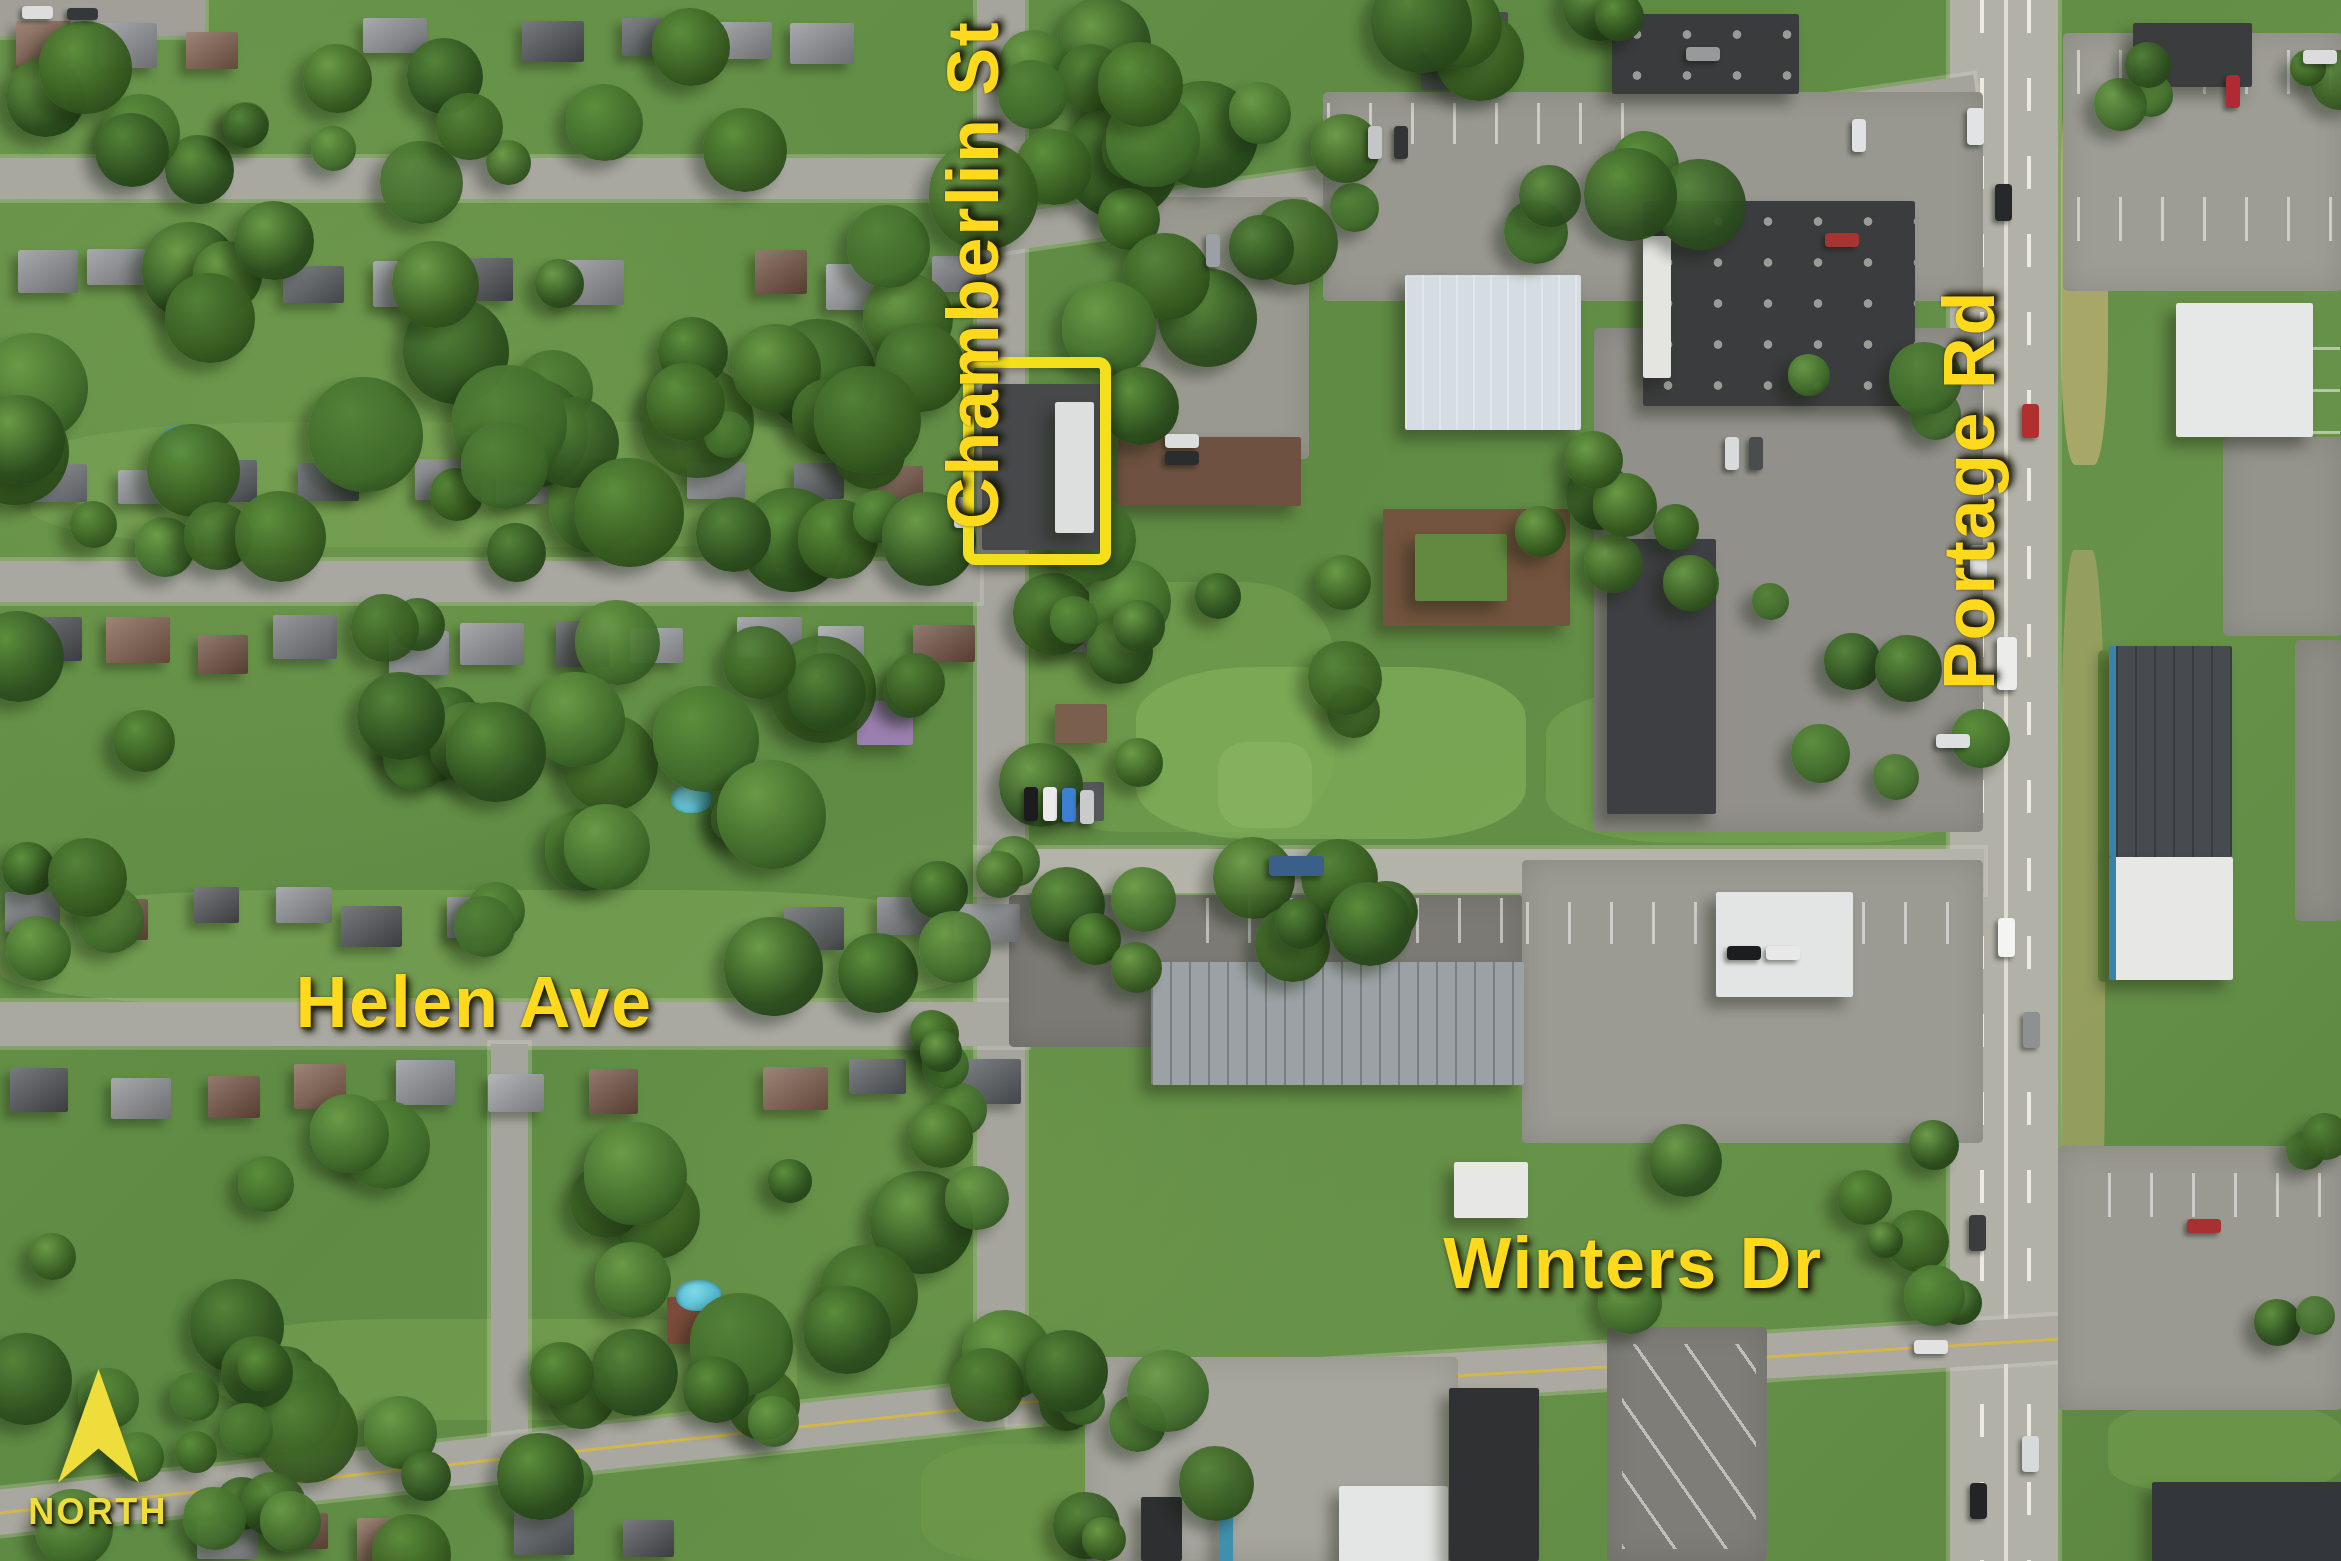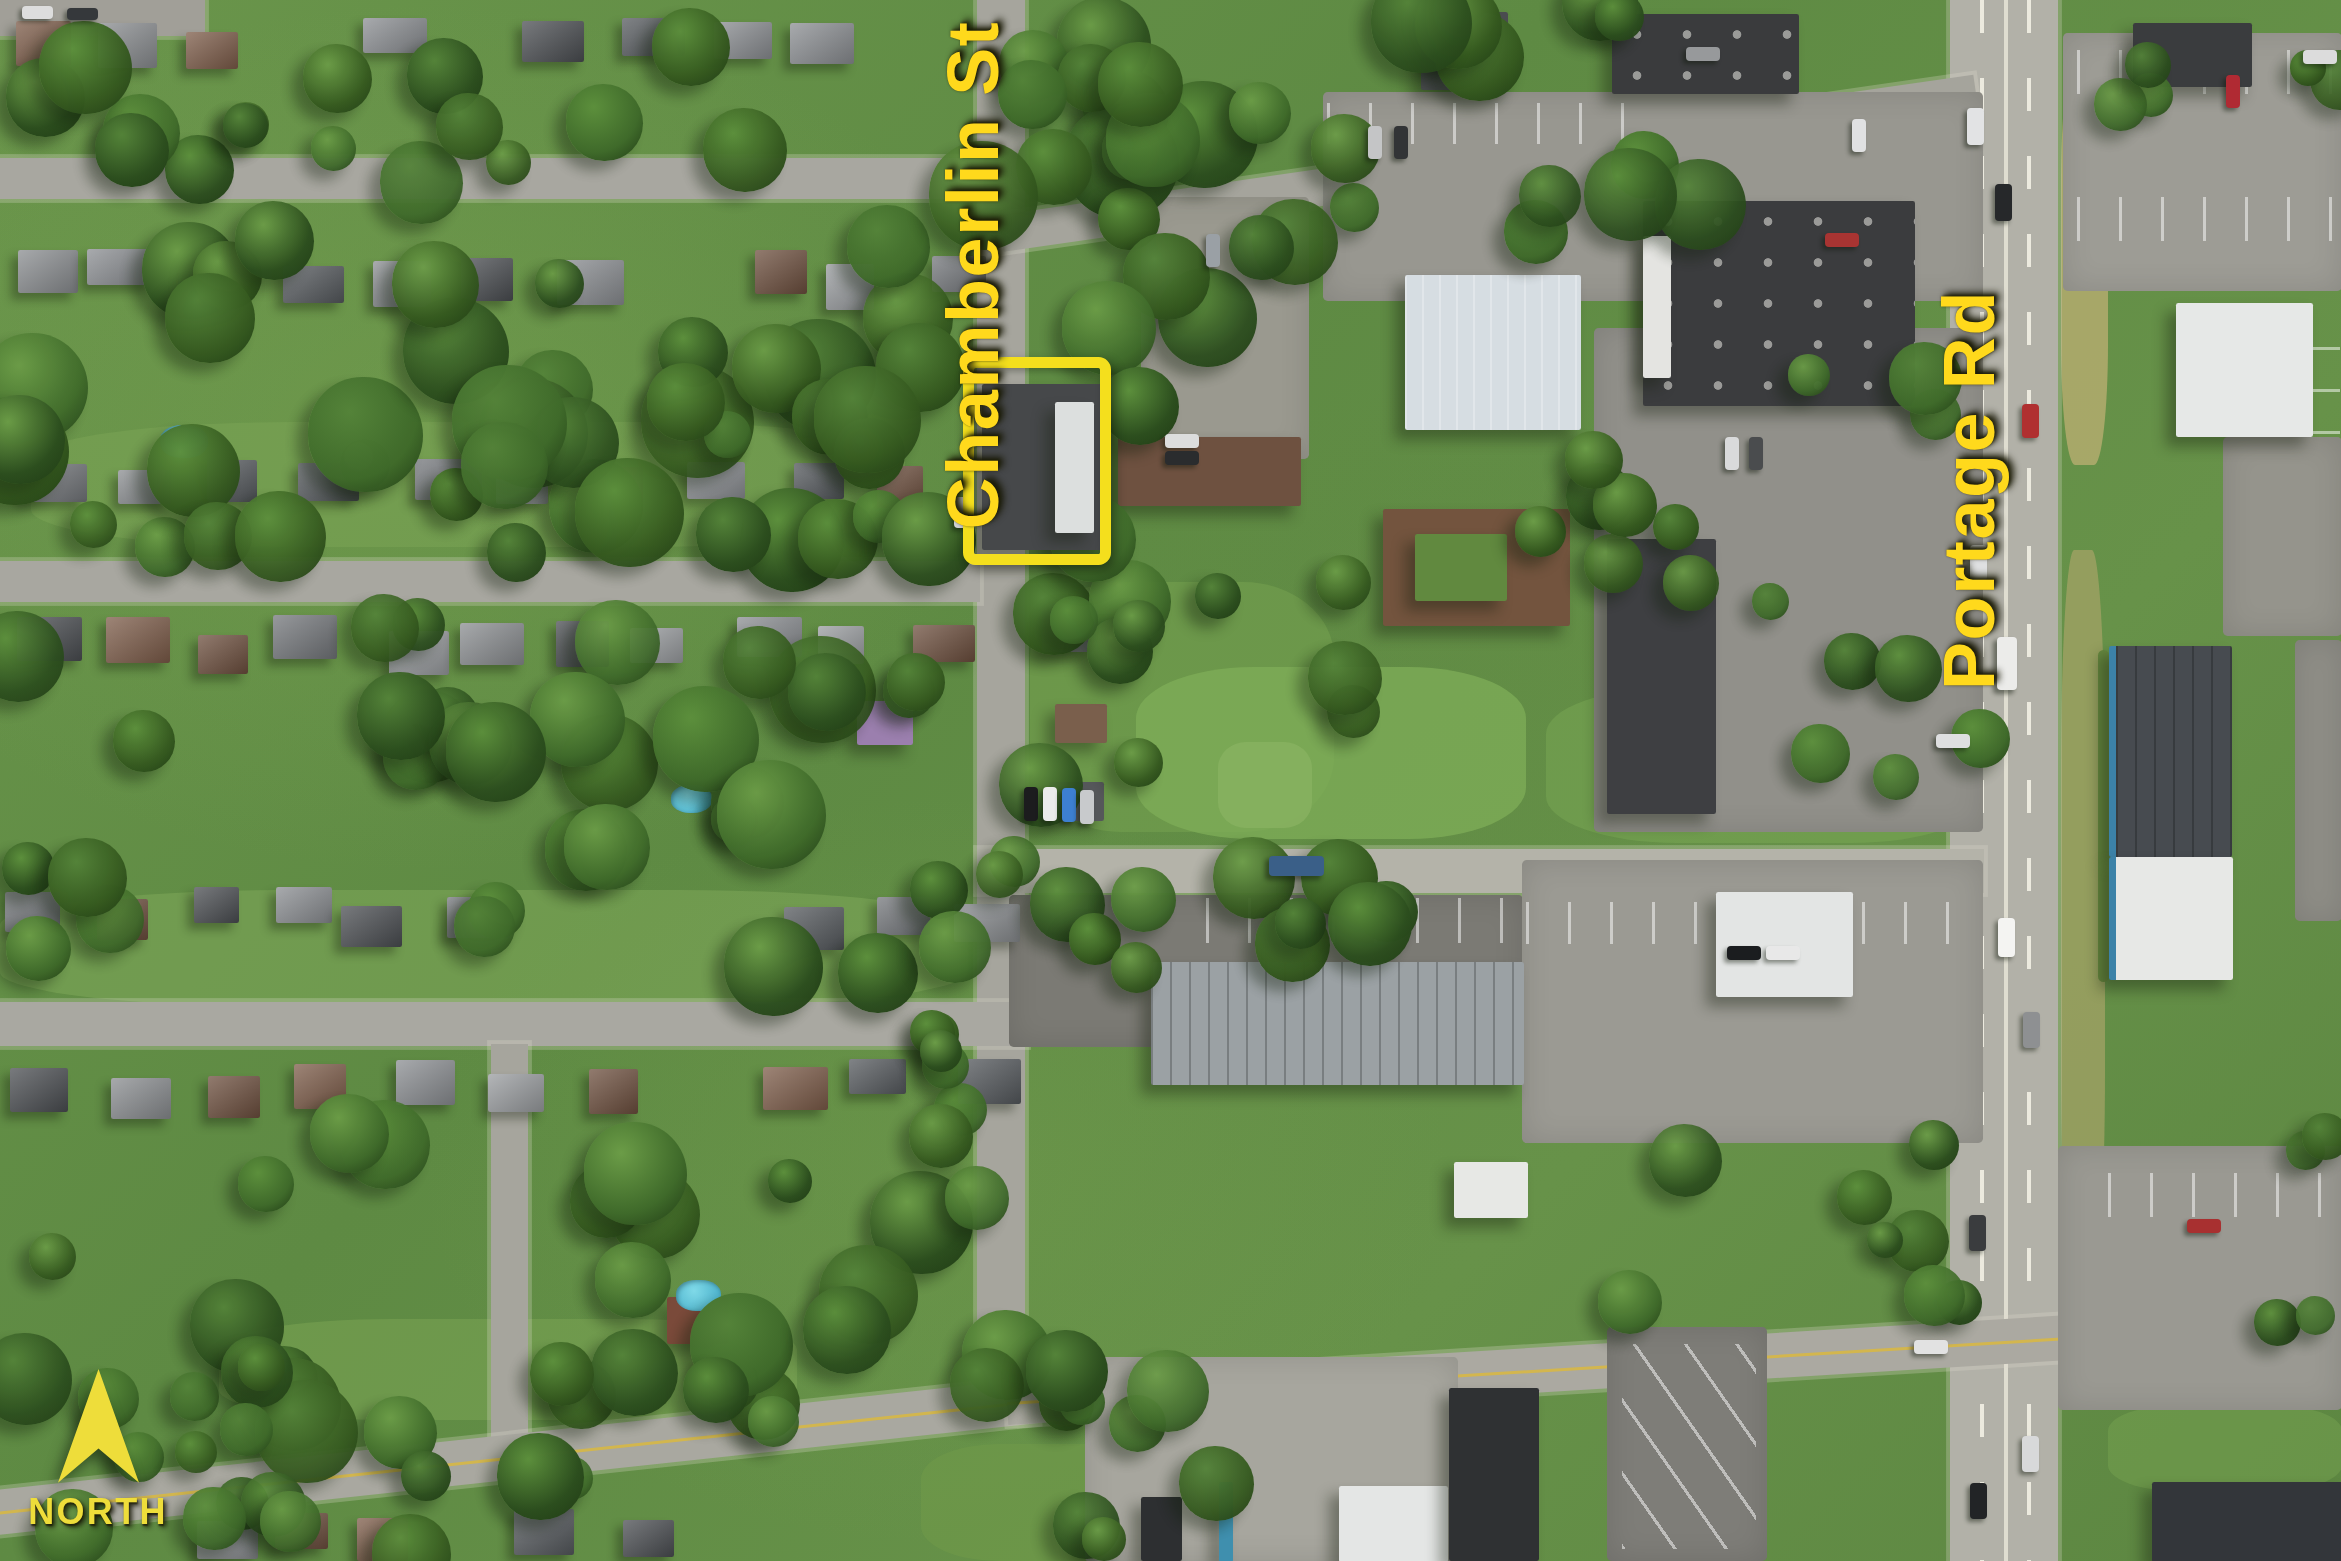--- a/index.html
+++ b/index.html
@@ -464,20 +464,22 @@
       <div class="car" style="left: 2187px; top: 1219px; width: 34px; height: 14px; background: rgb(168, 48, 48);"></div>
       <div class="car" style="left: 1914px; top: 1340px; width: 34px; height: 14px; background: rgb(226, 226, 226);"></div>
       <div class="car" style="left: 954px; top: 497px; width: 14px; height: 31px; background: rgb(213, 214, 216);"></div>
       <div class="car" style="left: 22px; top: 6.2px; width: 31px; height: 12.5px; background: rgb(221, 221, 221);"></div>
       <div class="car" style="left: 67px; top: 7.8px; width: 31px; height: 12.5px; background: rgb(53, 56, 59);"></div>
       <div class="car" style="left: 1269px; top: 856px; width: 55px; height: 20px; background: rgb(58, 95, 136);"></div>
     </div>
 
   <div class="street-label" id="label-chamberlin">Chamberlin St</div>
   <div class="street-label" id="label-portage">Portage Rd</div>
+  <div class="street-label" id="label-helen">Helen Ave</div>
+  <div class="street-label" id="label-winters">Winters Dr</div>
 
   <div id="highlight-box"></div>
 
   <div id="north">
     <svg viewBox="0 0 104 150">
       <polygon points="52,0 104,146 52,102 0,146" fill="currentColor" style="filter:drop-shadow(-7px 9px 9px rgba(10,20,5,.55))"></polygon>
     </svg>
   </div>
   <div id="north-text">NORTH</div>
 </div>

